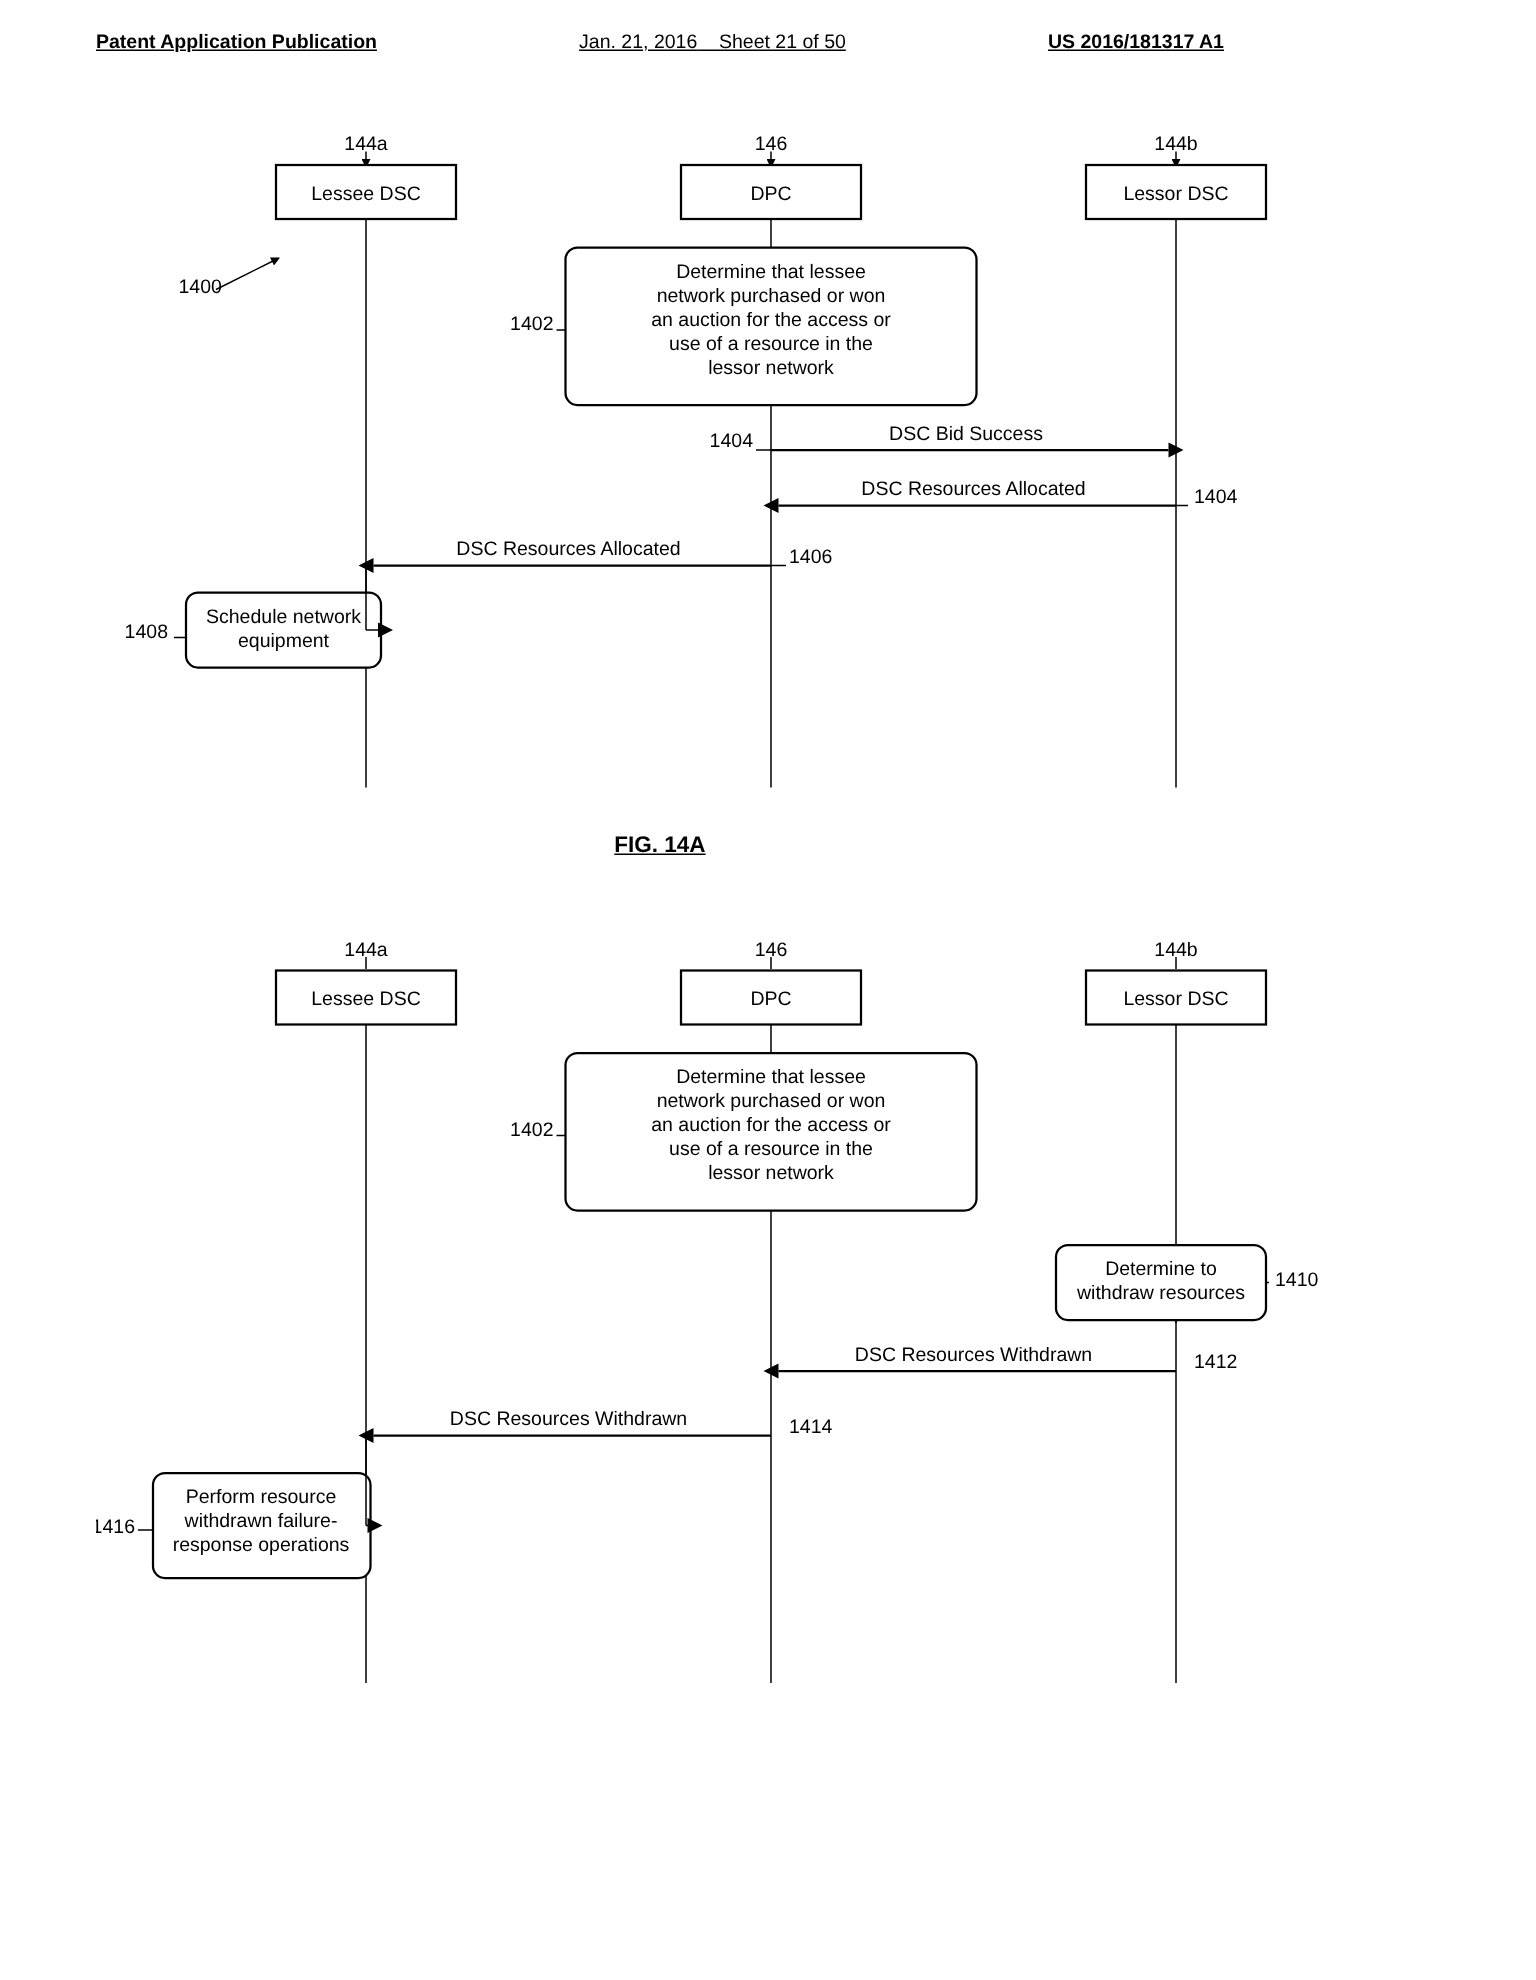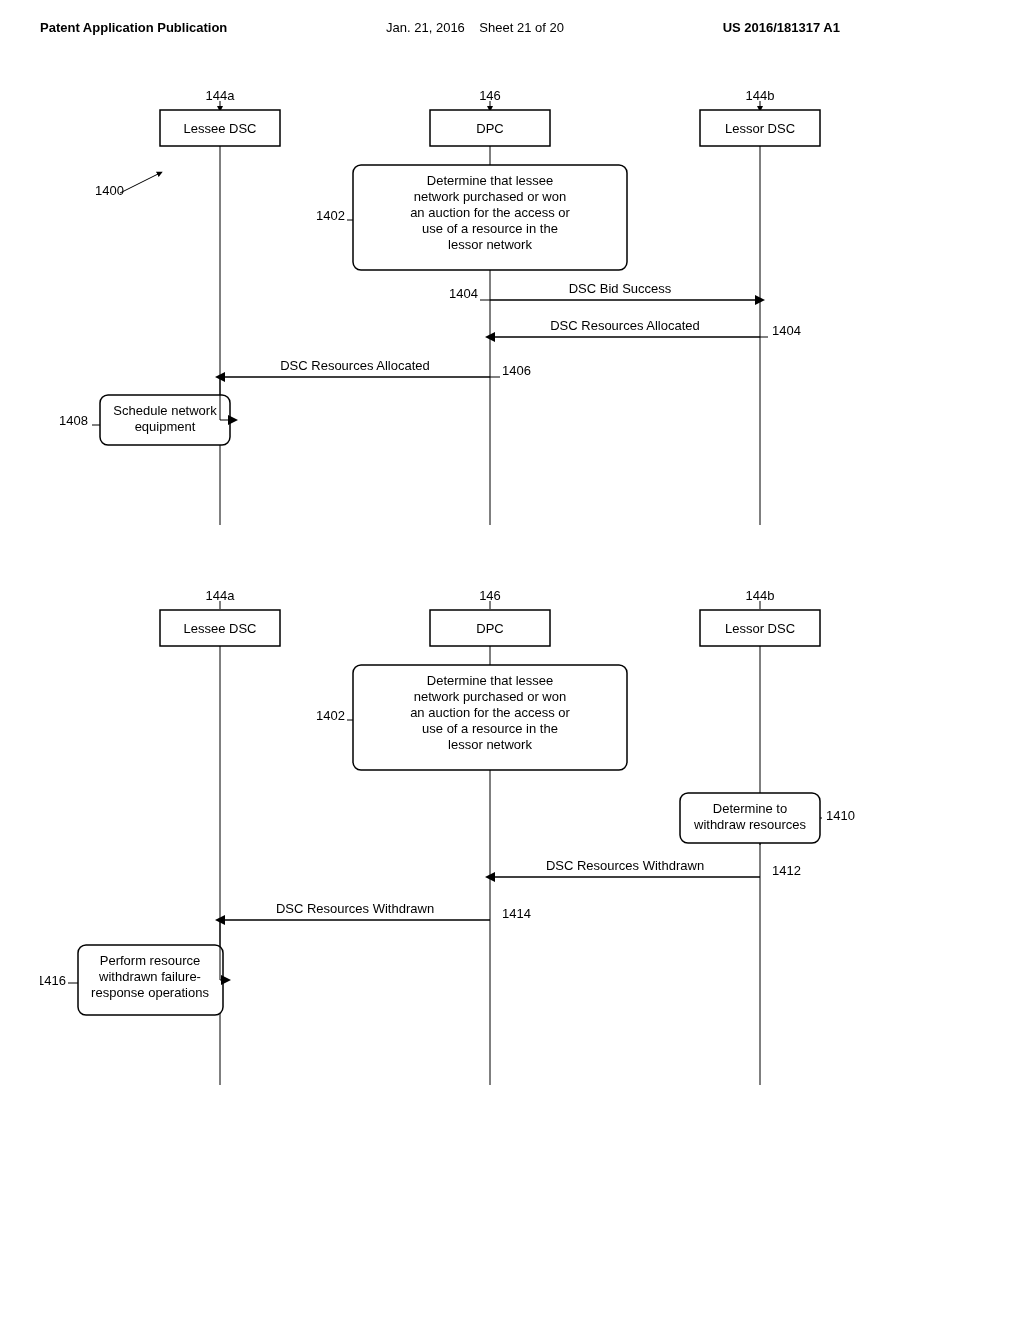--- a/index.html
+++ b/index.html
@@ -7,22 +7,23 @@
       background: #fff;
       font-family: Arial, Helvetica, sans-serif;
       font-size: 13px;
       color: #000;
       width: 1024px;
       min-height: 1320px;
     }
     .page {
       width: 880px;
       min-height: 1320px;
-      padding: 20px 40px;
+      padding: 20px 64px;
       position: relative;
+      text-decoration: underline;
     }
     .header {
       display: flex;
       justify-content: space-between;
       align-items: flex-start;
       margin-bottom: 30px;
       font-size: 13px;
     }
     .header-left { font-weight: bold; }
     .header-center { text-align: center; }
@@ -68,21 +69,21 @@
   </style>
 </head>
 <body>
 
 <div class="page">
 
   <div class="header">
     <div class="header-left">Patent Application Publication</div>
     <div class="header-center">
       <span>Jan. 21, 2016</span>&nbsp;&nbsp;&nbsp;
-      <span>Sheet 21 of 20</span>
+      <span>Sheet 21 of 50</span>
     </div>
     <div class="header-right">US 2016/181317 A1</div>
   </div>
 
   <div class="diagram-section">
     <svg width="900" height="480">
 
       <text x="180" y="35" text-anchor="middle">144a</text>
       <text x="450" y="35" text-anchor="middle">146</text>
       <text x="720" y="35" text-anchor="middle">144b</text>
@@ -150,20 +151,21 @@
 
       <line x1="80" y1="128" x2="120" y2="108" stroke="#000" stroke-width="1" marker-end="url(#arrowSmall)"></line>
 
       <defs>
         <marker id="arrowSmall" markerWidth="6" markerHeight="6" refX="3" refY="3" orient="auto">
           <path d="M0,0 L0,6 L6,3 z" fill="#000"></path>
         </marker>
       </defs>
     </svg>
 
+    <div class="fig-label">FIG. 14A</div>
   </div>
 
   <div class="diagram-section">
     <svg width="900" height="540">
 
       <text x="180" y="35" text-anchor="middle">144a</text>
       <text x="450" y="35" text-anchor="middle">146</text>
       <text x="720" y="35" text-anchor="middle">144b</text>
 
       <line x1="180" y1="36" x2="180" y2="44" stroke="#000" stroke-width="1"></line>

